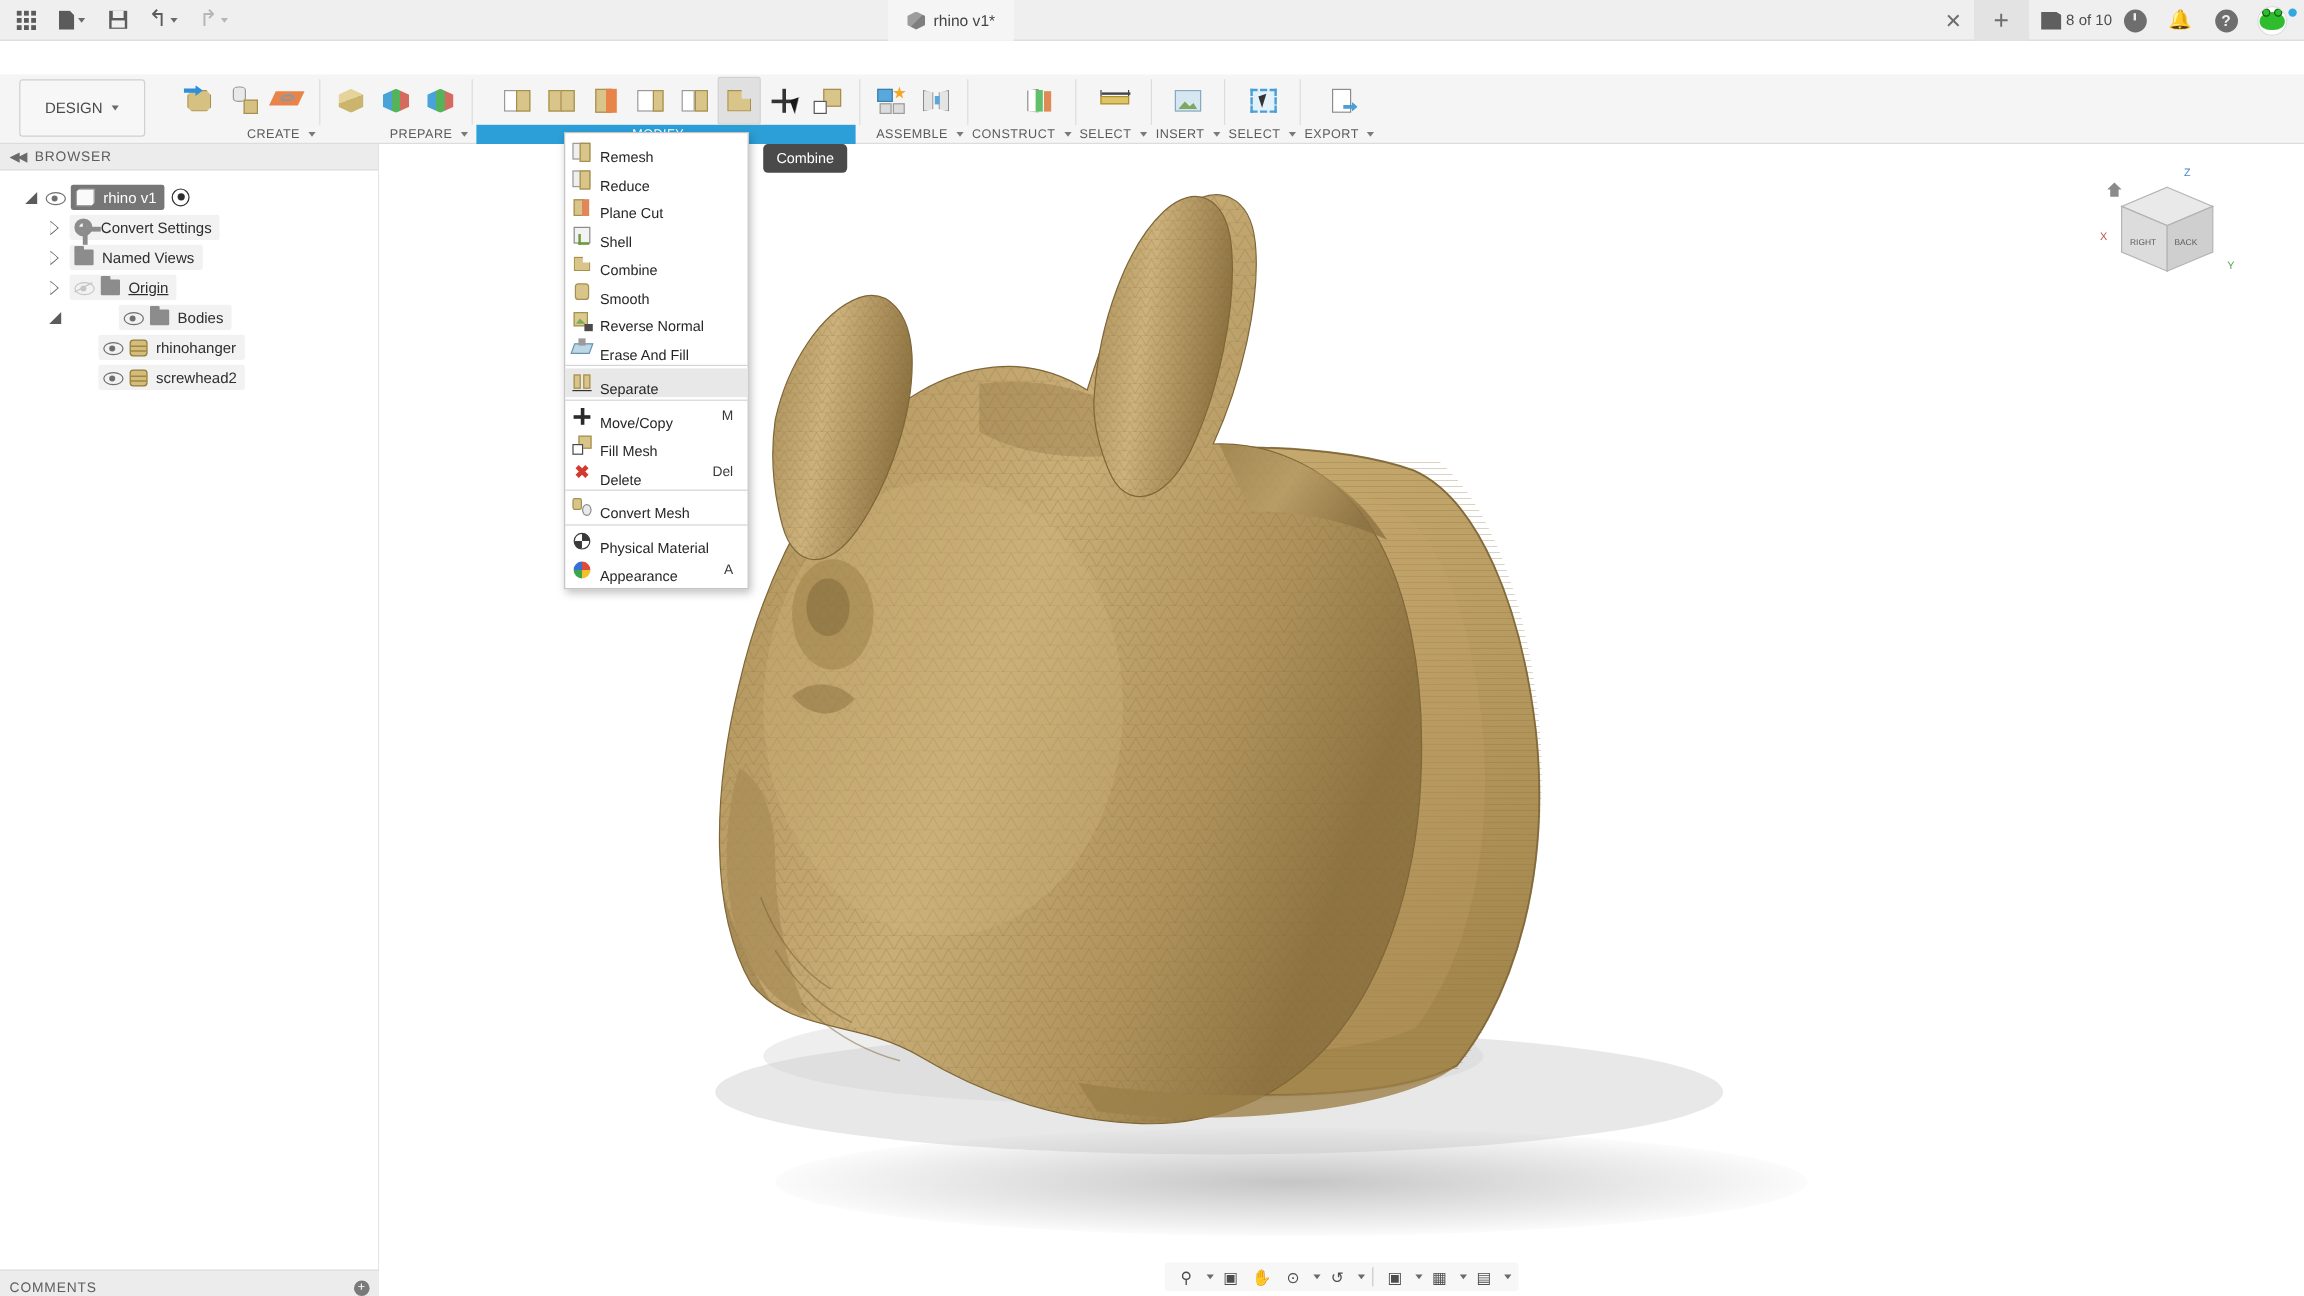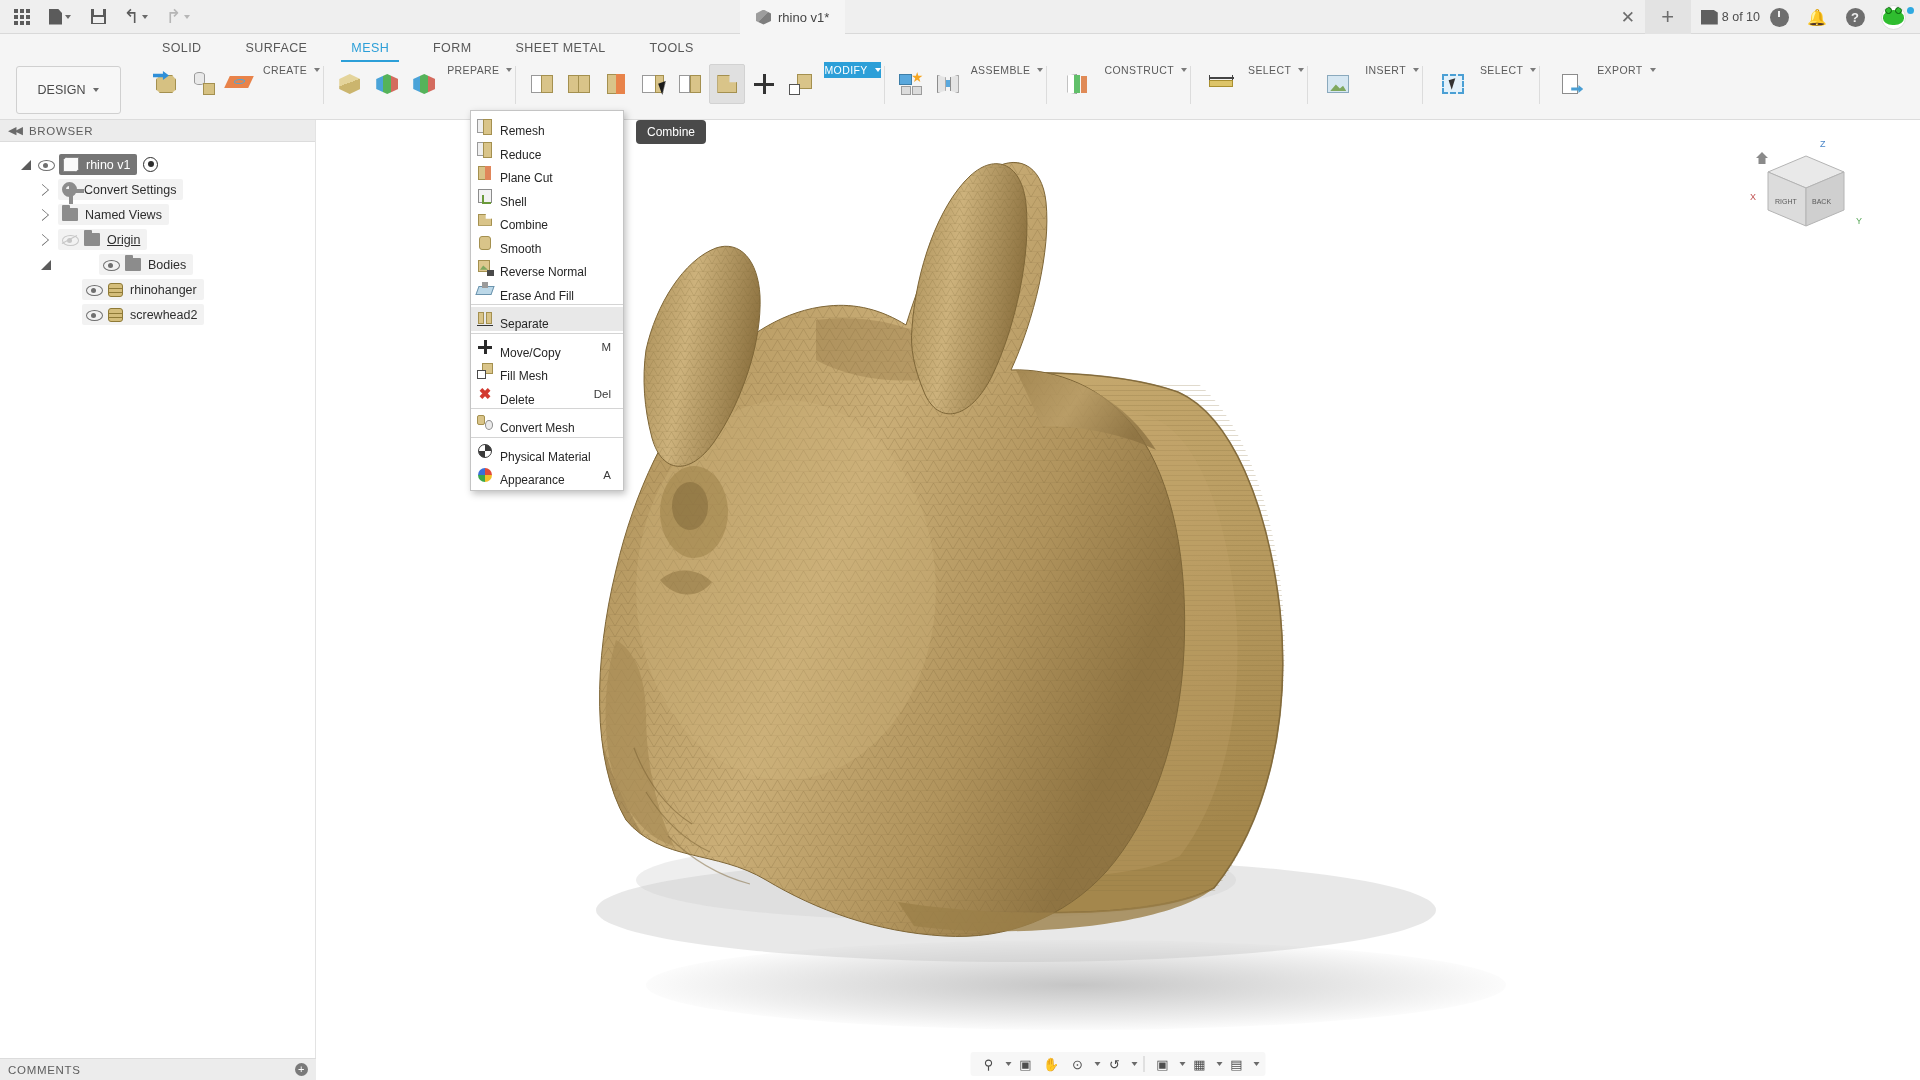--- a/index.html
+++ b/index.html
@@ -94,21 +94,21 @@
     position: absolute; left: 0; top: 62px; width: 1920px; height: 58px;
     background: #f5f5f5; border-bottom: 1px solid #dcdcdc;
     display: flex; align-items: flex-start;
   }
   .design-box {
     margin: 4px 0 0 16px; width: 105px; height: 48px;
     border: 1px solid #d0d0d0; border-radius: 3px; background: #f7f7f7;
     display: flex; align-items: center; justify-content: center; gap: 5px;
     font-size: 12.5px; color: #4a4a4a;
   }
-  .panel { display: flex; flex-direction: row; align-items: flex-start; height: 58px; position: relative; }
+  .panel { display: flex; flex-direction: column; align-items: flex-end; height: 58px; position: relative; }
   .panel-row { display: flex; align-items: flex-end; height: 42px; padding: 2px 5px 0 5px; gap: 1px; }
   .panel-lbl {
     font-size: 10.5px; color: #5b5b5b; letter-spacing: .4px;
     display: flex; align-items: center; gap: 4px; height: 16px;
   }
   .panel-lbl .caret { border-top-color:#7a7a7a; }
   .panel.highlight .panel-lbl { background: #2c9fd8; color: #fff; width: 100%; justify-content: center; }
   .panel.highlight .panel-lbl .caret { border-top-color: #fff; }
   .panel-sep { width: 1px; height: 38px; background: #dcdcdc; margin: 4px 3px 0 3px; align-self: flex-start; }
   .tool {
@@ -265,21 +265,21 @@
              position: relative; }
   .body-ic::after { content:''; position:absolute; left:0; top:4px; width:13px; height:1px; background:#8f7a36; box-shadow:0 4px 0 #8f7a36; }
   .rowbg { background:#f2f2f2; border-radius:2px; padding:0 7px 0 4px; height:21px; display:flex; align-items:center; gap:7px; }
   .rowbg.sel { background:#767676; color:#fff; }
   .dot-target { width: 15px; height: 15px; border-radius:50%; border:1.6px solid #2e2e2e; position:relative; flex:0 0 15px; background:#fff;}
   .dot-target::after { content:''; position:absolute; left:3.4px; top:3.4px; width:6px; height:6px; border-radius:50%; background:#2e2e2e; }
 
   .comments-bar {
     position: absolute; left: 0; bottom: 0; width: 316px; height: 22px;
     background: #ececec; border-top: 1px solid #dcdcdc;
-    display: flex; align-items: center; padding: 0 8px;
+    display: flex; align-items: flex-end; padding: 0 8px;
     font-size: 11.5px; color: #5e5e5e; letter-spacing: .7px;
     justify-content: space-between;
   }
   .cm-plus { width:13px;height:13px;border-radius:50%;background:#7a7a7a;color:#fff;font-size:11px;display:flex;align-items:center;justify-content:center;line-height:1;}
 
   
   .canvas {
     position: absolute; left: 316px; top: 120px; right: 0; bottom: 0;
     background: #ffffff; overflow: hidden;
   }
@@ -367,28 +367,20 @@
         <span class="help-ico">?</span>
       </div>
       <div class="tb-ricon">
         <span class="avatar">
             <span class="frog"></span>
           </span>
       </div>
     </div>
   </div>
 
-  <div class="ribbon-tabs">
-    <div class="rtab">SOLID</div>
-    <div class="rtab">SURFACE</div>
-    <div class="rtab active">MESH</div>
-    <div class="rtab">FORM</div>
-    <div class="rtab">SHEET METAL</div>
-    <div class="rtab">TOOLS</div>
-  </div>
 
   <div class="ribbon">
 
     <div class="design-box">
       <span>DESIGN</span>
       <span class="caret"></span>
     </div>
 
     <div class="panel" style="margin-left:22px;">
       <div class="panel-row">

